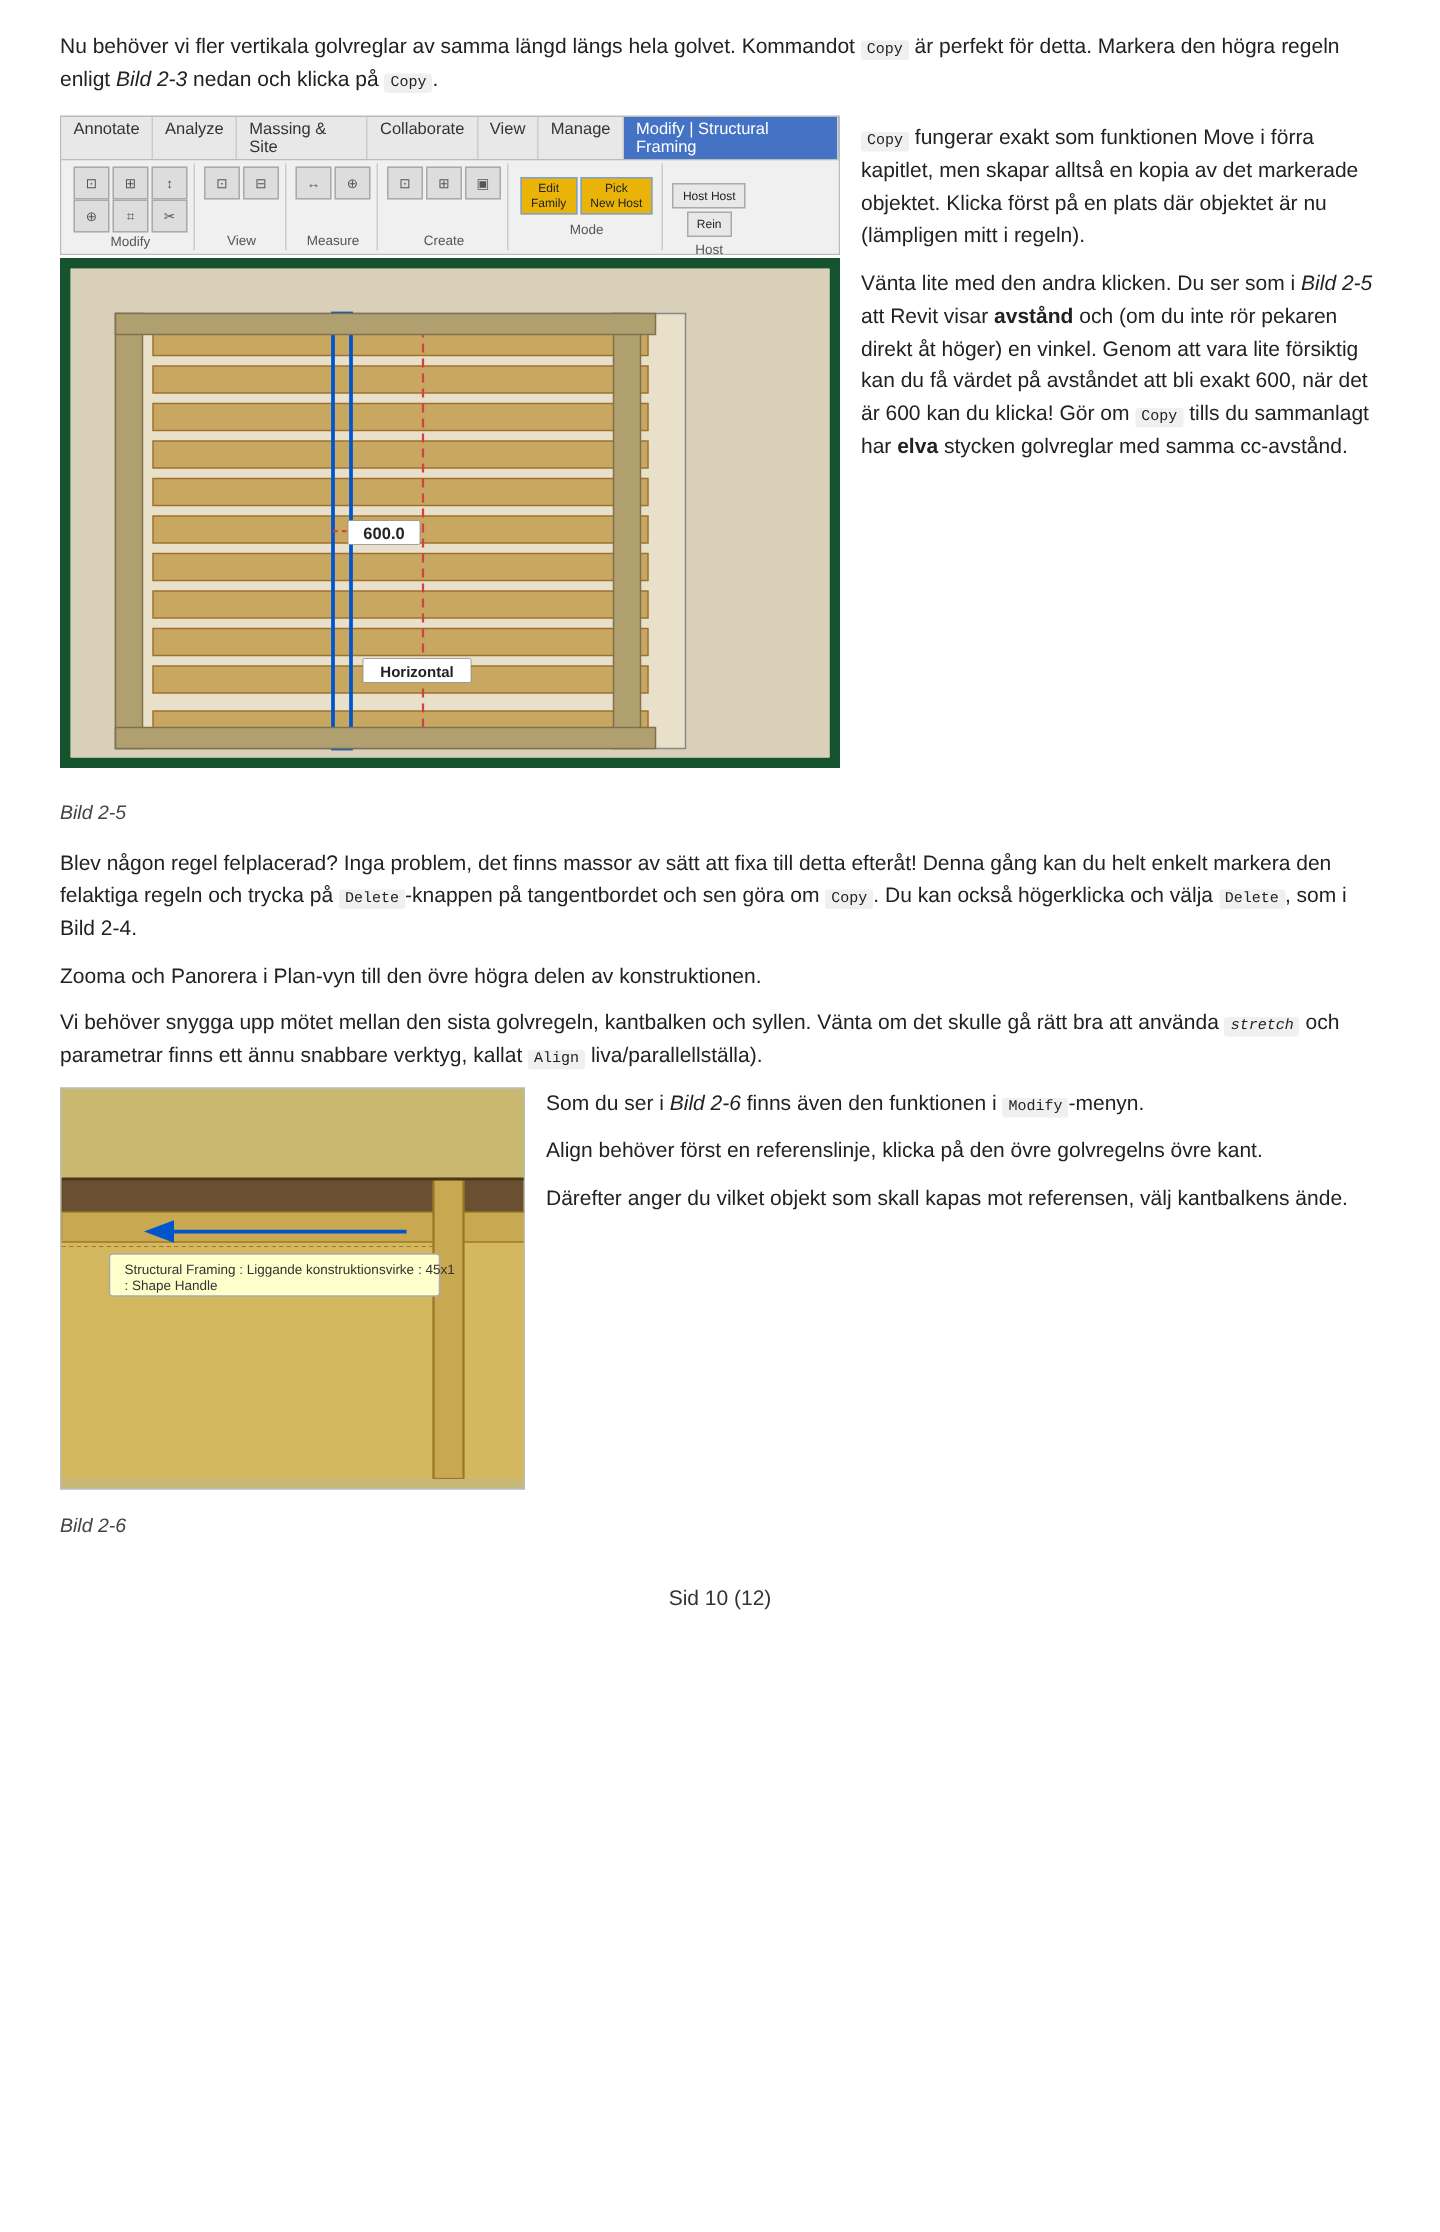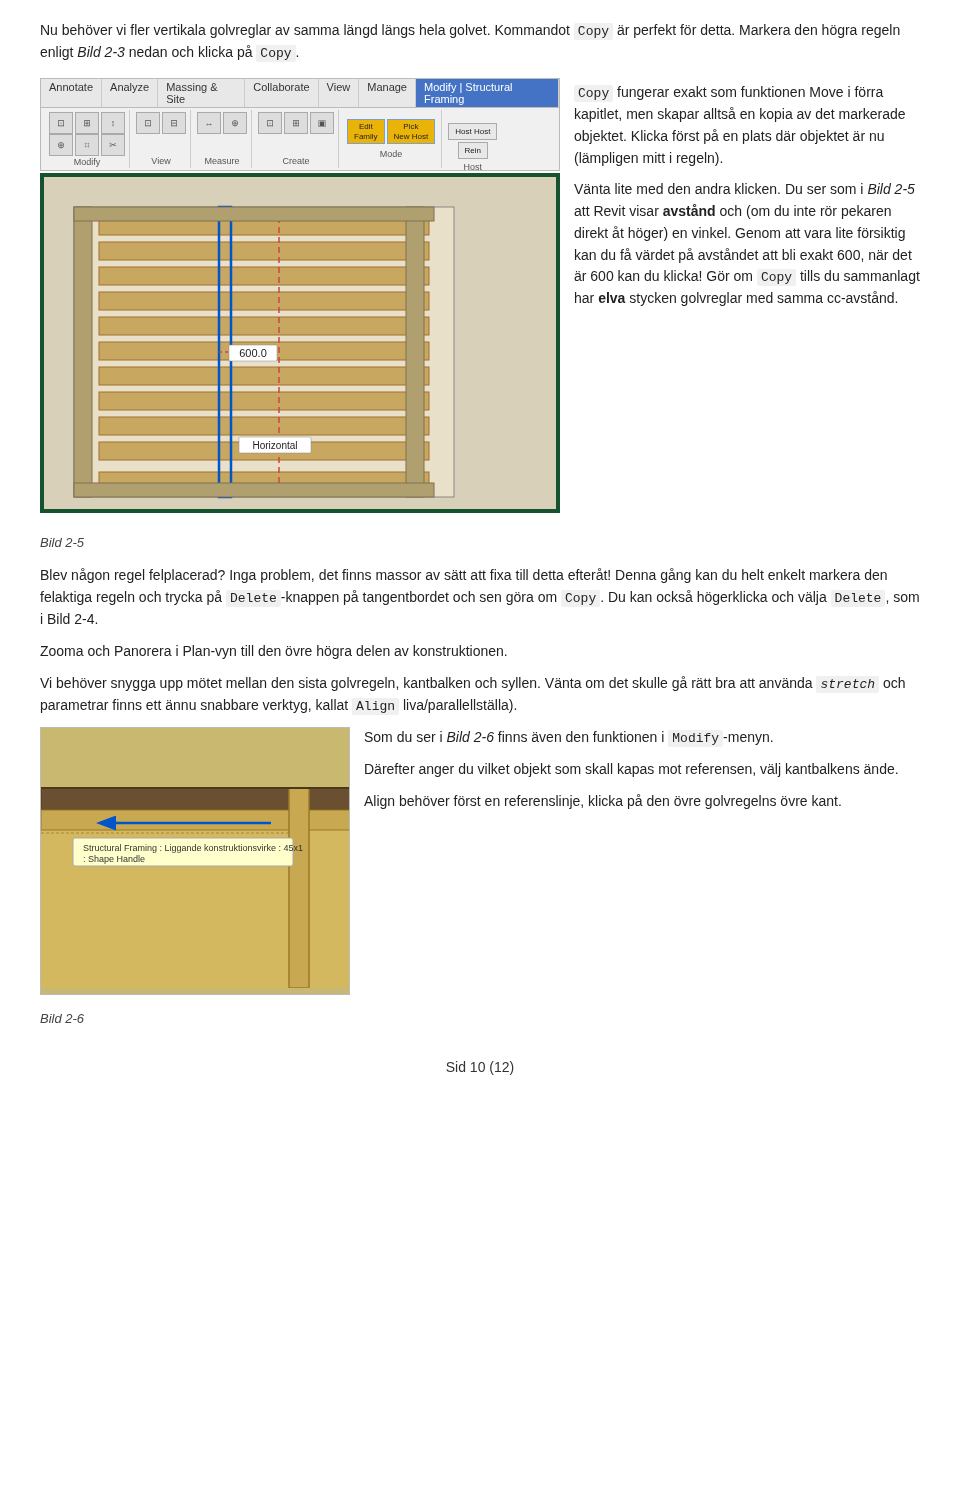--- a/index.html
+++ b/index.html
@@ -11,21 +11,21 @@
       width: 960px;
       padding: 20px 40px 30px 40px;
     }
 
     
     .code-inline {
       font-family: 'Courier New', monospace;
       background: #f0f0f0;
       padding: 1px 4px;
       border-radius: 2px;
-      font-size: 13px;
+      font-size: 10px;
     }
 
     p {
       margin-bottom: 10px;
       line-height: 1.55;
     }
 
     
     .screenshot-container {
       display: flex;
@@ -149,27 +149,28 @@
       border-top: 1px solid #bbb;
       padding: 1px 4px;
       font-size: 10px;
       color: #333;
       display: flex;
       gap: 10px;
     }
 
     
     .revit-canvas {
-      border: 4px solid #14532d;
+      border: 7px solid #14532d;
       background: #e8e4d8;
       width: 100%;
       height: 340px;
       position: relative;
       overflow: hidden;
       margin-top: 2px;
+      font-weight: bold;
     }
 
     
     .figure-caption {
       font-size: 13px;
       color: #444;
       margin-bottom: 12px;
       font-style: italic;
     }
 
@@ -376,20 +377,20 @@
         <line x1="0" y1="105" x2="248" y2="105" stroke="#a07828" stroke-width="0.8" stroke-dasharray="3,2"></line>
         <line x1="0" y1="60" x2="310" y2="60" stroke="#4a3818" stroke-width="2"></line>
       </svg>
     </div>
   </div>
 
   <div class="bottom-screenshot-right">
     <p>
       <span>Som du ser i </span><em>Bild 2-6</em><span> finns även den funktionen i </span><span class="code-inline">Modify</span><span>-menyn.</span>
     </p>
+    <p>Align behöver först en referenslinje, klicka på den övre golvregelns övre kant.</p>
     <p>Därefter anger du vilket objekt som skall kapas mot referensen, välj kantbalkens ände.</p>
-    <p>Align behöver först en referenslinje, klicka på den övre golvregelns övre kant.</p>
   </div>
 </div>
 
 <p class="figure-caption">Bild 2-6</p>
 
 <div class="page-number">Sid 10 (12)</div>
 
 </body></html>

